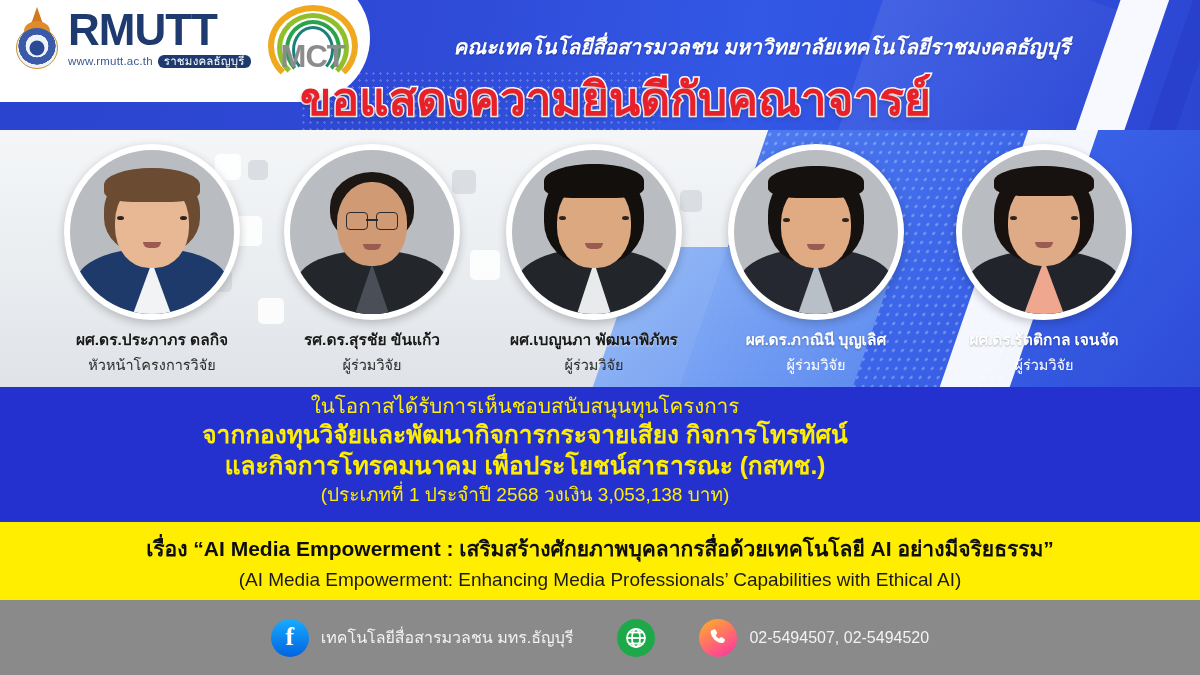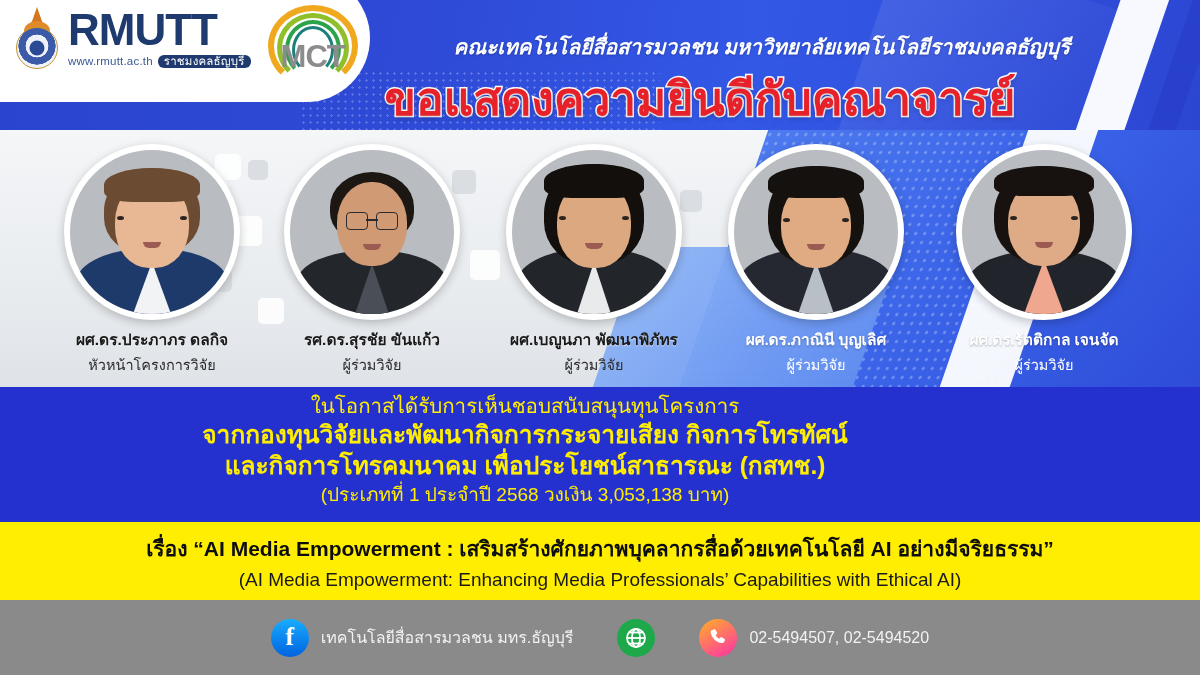--- a/index.html
+++ b/index.html
@@ -86,21 +86,21 @@
     position:absolute;left:0;bottom:-2px;width:92px;text-align:center;
     font-size:31px;font-weight:bold;color:#8c8c8c;letter-spacing:-1px;
   }
 
   .hdr-line1{
     position:absolute;left:330px;top:30px;width:740px;
     font-size:20.5px;font-weight:bold;color:#ffffff;text-align:right;
     text-shadow:0 1px 2px rgba(0,0,0,.25);white-space:nowrap;font-style:italic;
   }
   .hdr-line2{
-    position:absolute;left:300px;top:62px;width:800px;text-align:center;
+    position:absolute;left:300px;top:62px;width:800px;
     font-size:46px;font-weight:bold;color:#e8202a;white-space:nowrap;
     -webkit-text-stroke:3px #ffffff;paint-order:stroke fill;
     text-shadow:0 3px 5px rgba(0,0,0,.22);
   }
 
   
   .body-area{
     position:absolute;left:0;top:130px;width:1200px;height:257px;
     background:linear-gradient(180deg,#f4f6f8 0%,#e9ecef 60%,#dfe3e8 100%);
     overflow:hidden;

